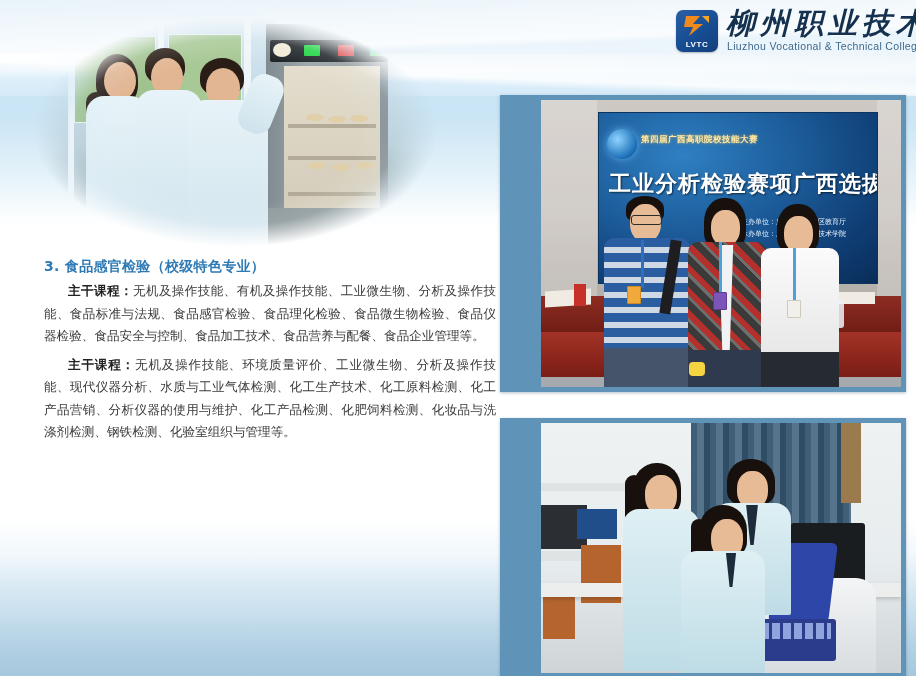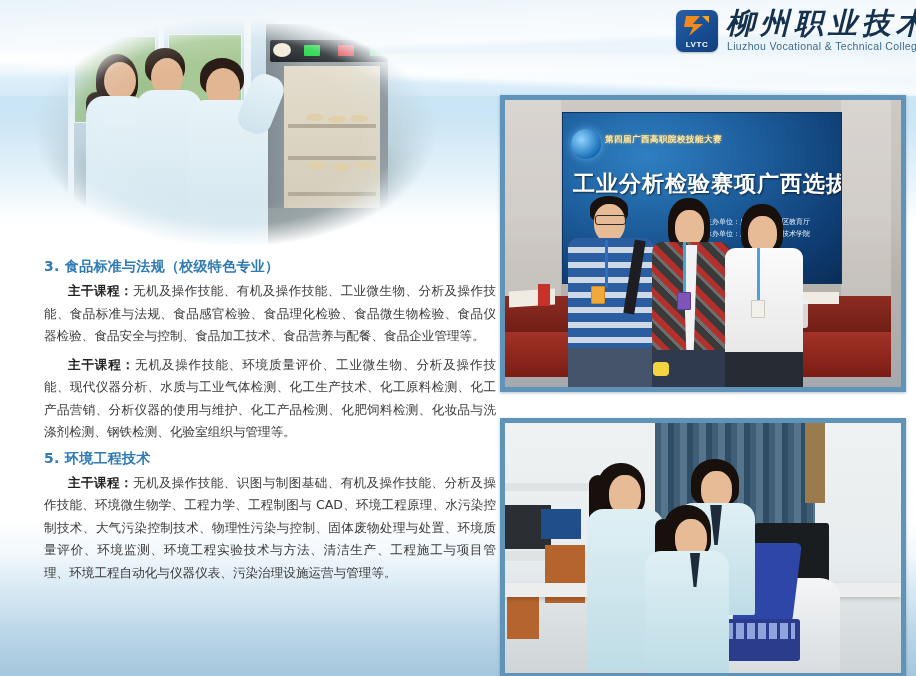--- a/index.html
+++ b/index.html
@@ -84,21 +84,21 @@
     background:linear-gradient(to bottom,#8d9a9c,#6f7c80);}
 
   
   .photo-frame{
     position:absolute;border:5px solid #5f93b8;background:#5f93b8;
     box-shadow:0 1px 3px rgba(40,80,110,.35);
     overflow:hidden;
   }
   #photo-competition{left:500px;top:95px;width:396px;height:287px;}
   #photo-lab{left:500px;top:418px;width:396px;height:250px;}
-  .ph-inner{position:absolute;inset:0;overflow:hidden;}
+  .ph-inner{position:absolute;inset:0;overflow:hidden;margin-left:36px;}
 
   
   .comp-bg{position:absolute;inset:0;background:linear-gradient(to bottom,#cfc9c4 0%,#c5bfb9 40%,#b9b2ab 60%,#a5a9ad 100%);}
   .comp-wallpanel{position:absolute;background:rgba(255,255,255,.22);}
   .banner{
     position:absolute;left:57px;top:12px;width:278px;height:170px;
     background:radial-gradient(ellipse at 30% 25%,#2f7fc2 0%,#1d5e9c 40%,#0f3e75 75%,#0a2d58 100%);
     border:1px solid #0b3460;overflow:hidden;
   }
   .banner .rays{position:absolute;left:-10%;top:-30%;width:120%;height:120%;
@@ -333,37 +333,28 @@
     </div>
     <div class="logo-cn">柳州职业技术学院</div>
     <div class="logo-en">Liuzhou Vocational &amp; Technical College</div>
   </div>
 
   <div id="content">
 
     <div class="section">
       <h3 class="sec-title">
         <span>3.</span>
-        <span>食品标准与法规（校级特色专业）</span>
+        <span>食品感官检验（校级特色专业）</span>
       </h3>
       <p class="sec-body">
         <b>主干课程：</b><span>无机及操作技能、有机及操作技能、工业微生物、分析及操作技能、食品标准与法规、食品感官检验、食品理化检验、食品微生物检验、食品仪器检验、食品安全与控制、食品加工技术、食品营养与配餐、食品企业管理等。</span>
       </p>
     </div>
 
     <div class="section">
       <p class="sec-body">
         <b>主干课程：</b><span>无机及操作技能、环境质量评价、工业微生物、分析及操作技能、现代仪器分析、水质与工业气体检测、化工生产技术、化工原料检测、化工产品营销、分析仪器的使用与维护、化工产品检测、化肥饲料检测、化妆品与洗涤剂检测、钢铁检测、化验室组织与管理等。</span>
       </p>
     </div>
 
-    <div class="section">
-      <h3 class="sec-title">
-        <span>5.</span>
-        <span>环境工程技术</span>
-      </h3>
-      <p class="sec-body">
-        <b>主干课程：</b><span>无机及操作技能、识图与制图基础、有机及操作技能、分析及操作技能、环境微生物学、工程力学、工程制图与 CAD、环境工程原理、水污染控制技术、大气污染控制技术、物理性污染与控制、固体废物处理与处置、环境质量评价、环境监测、环境工程实验技术与方法、清洁生产、工程施工与项目管理、环境工程自动化与仪器仪表、污染治理设施运营与管理等。</span>
-      </p>
-    </div>
 
   </div>
 </div>
 
 </body></html>

